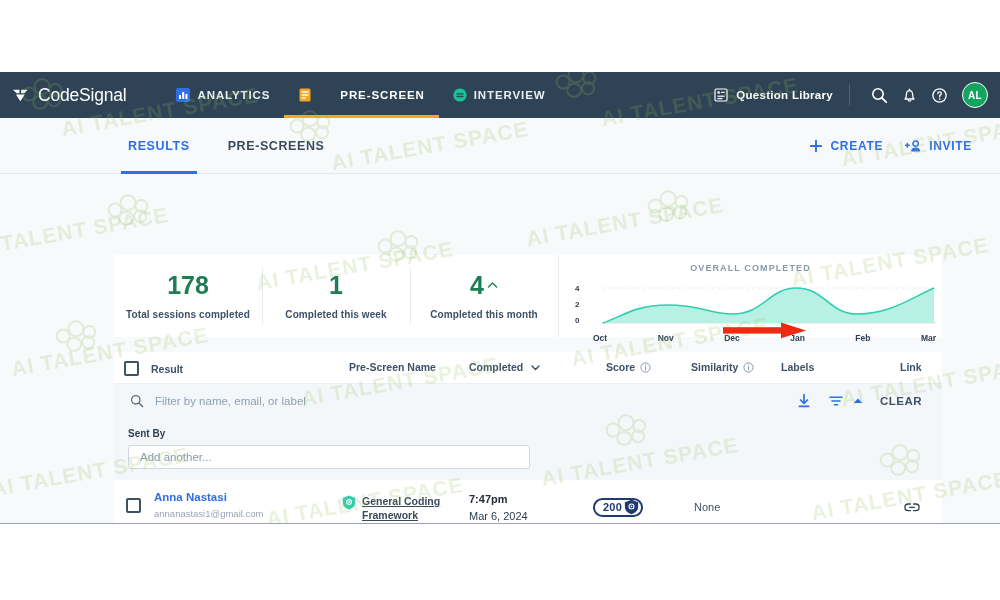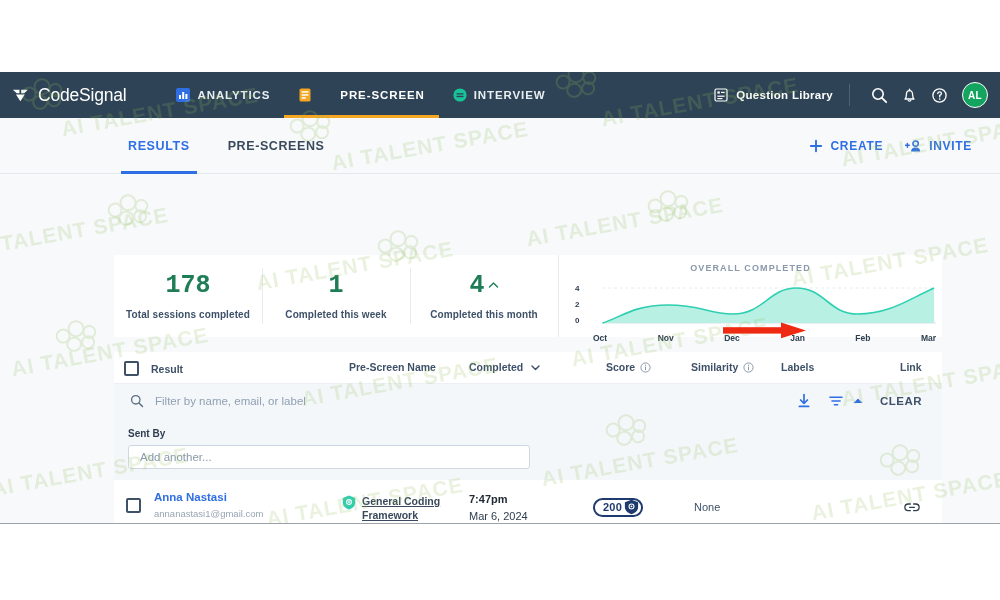--- a/index.html
+++ b/index.html
@@ -150,21 +150,21 @@
     align-items: center; justify-content: center;
     position: relative;
   }
   .stat + .stat::before {
     content: ""; position: absolute; left: 0; top: 13px; bottom: 13px;
     width: 1px; background: #e6ebf0;
   }
   .stat-val {
     color: #1e7d55; font-size: 25px; font-weight: 700;
     line-height: 1; margin-bottom: 11px;
-    display: flex; align-items: center; gap: 3px; font-family: Liberation Mono, monospace;
+    display: flex; align-items: center; gap: 3px;
   }
   .stat-lbl { color: #3e5168; font-size: 10px; font-weight: 700; letter-spacing: 0.1px; }
   .caret-up { width: 11px; height: 11px; display: inline-block; }
 
   .chart-panel {
     flex: 1; position: relative;
     border-left: 1px solid #e6ebf0;
     padding: 8px 0 0 0;
   }
   .chart-title {

